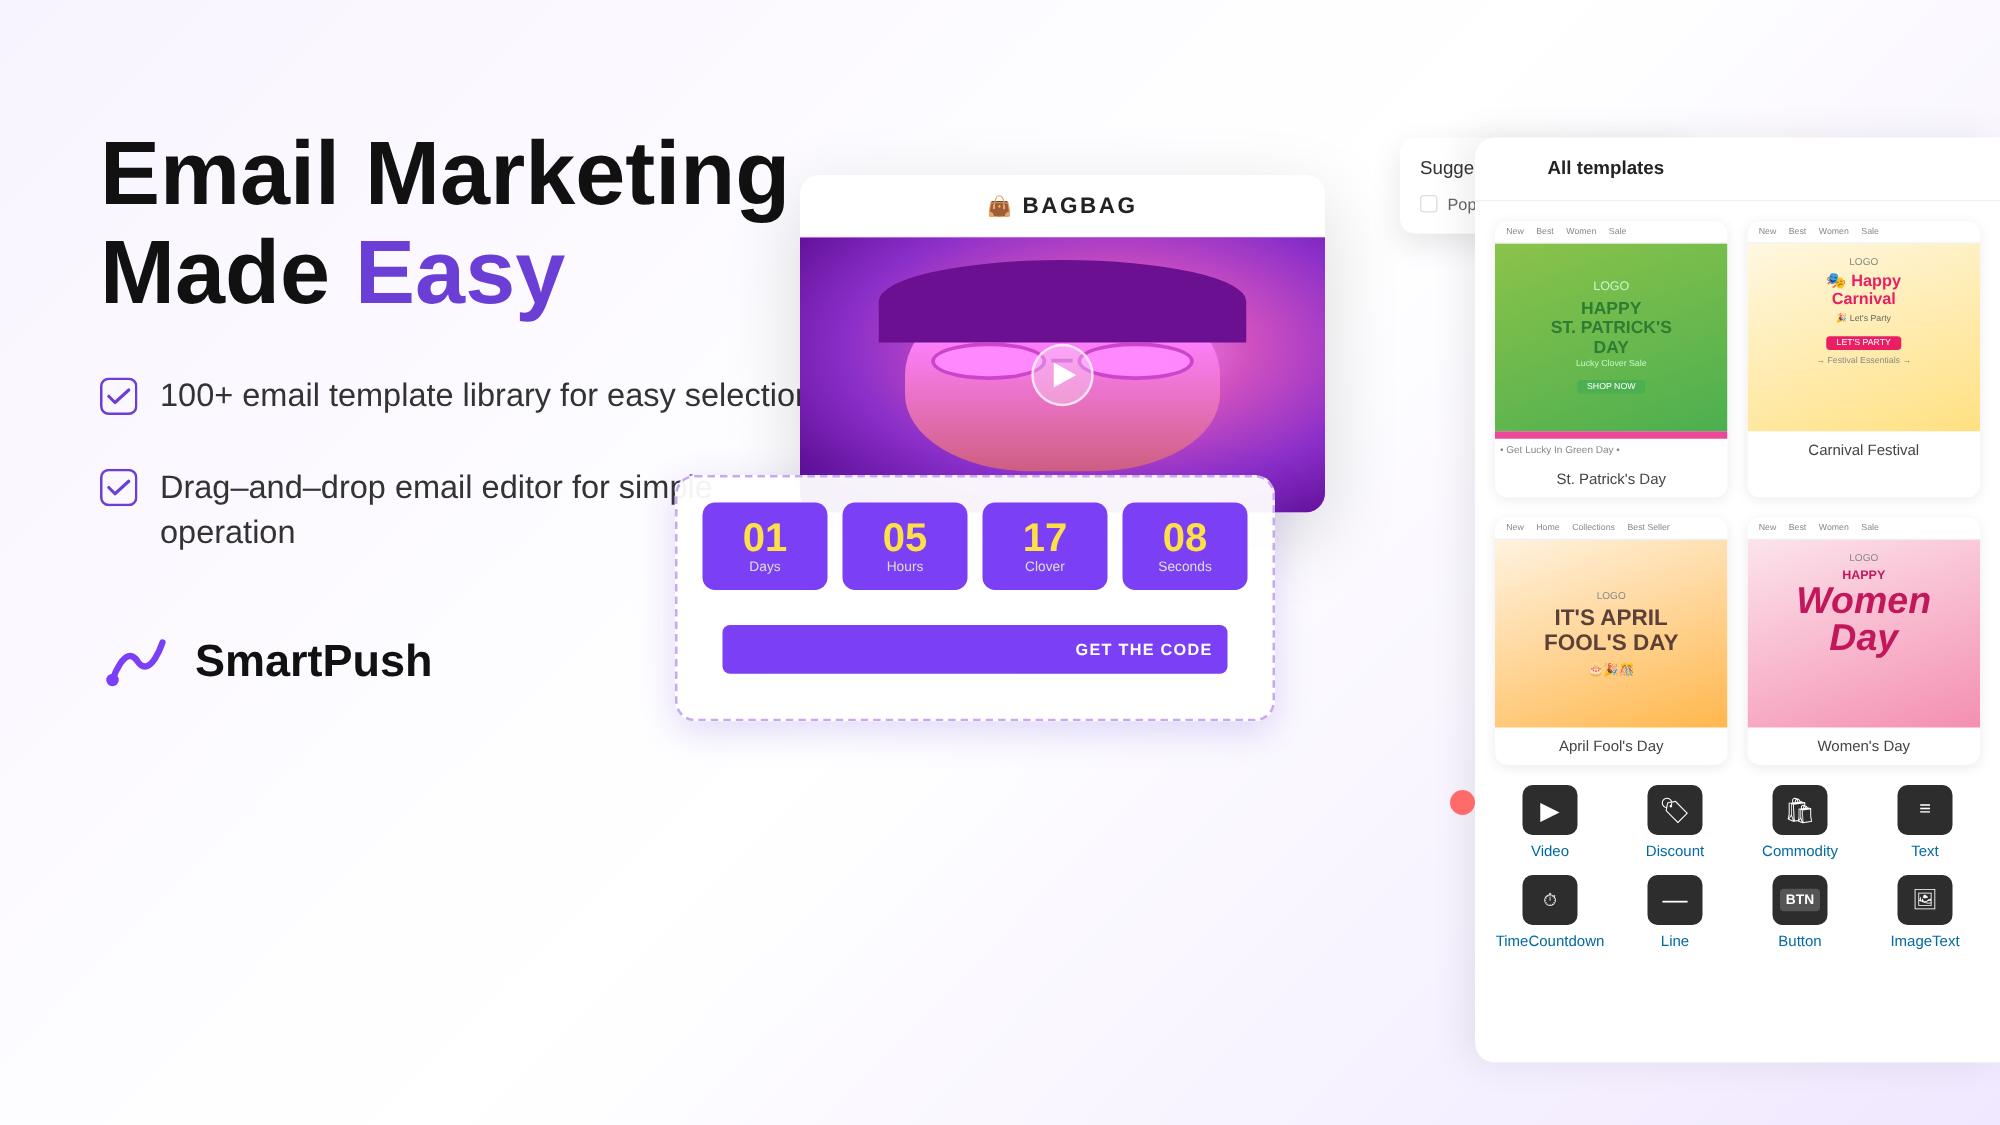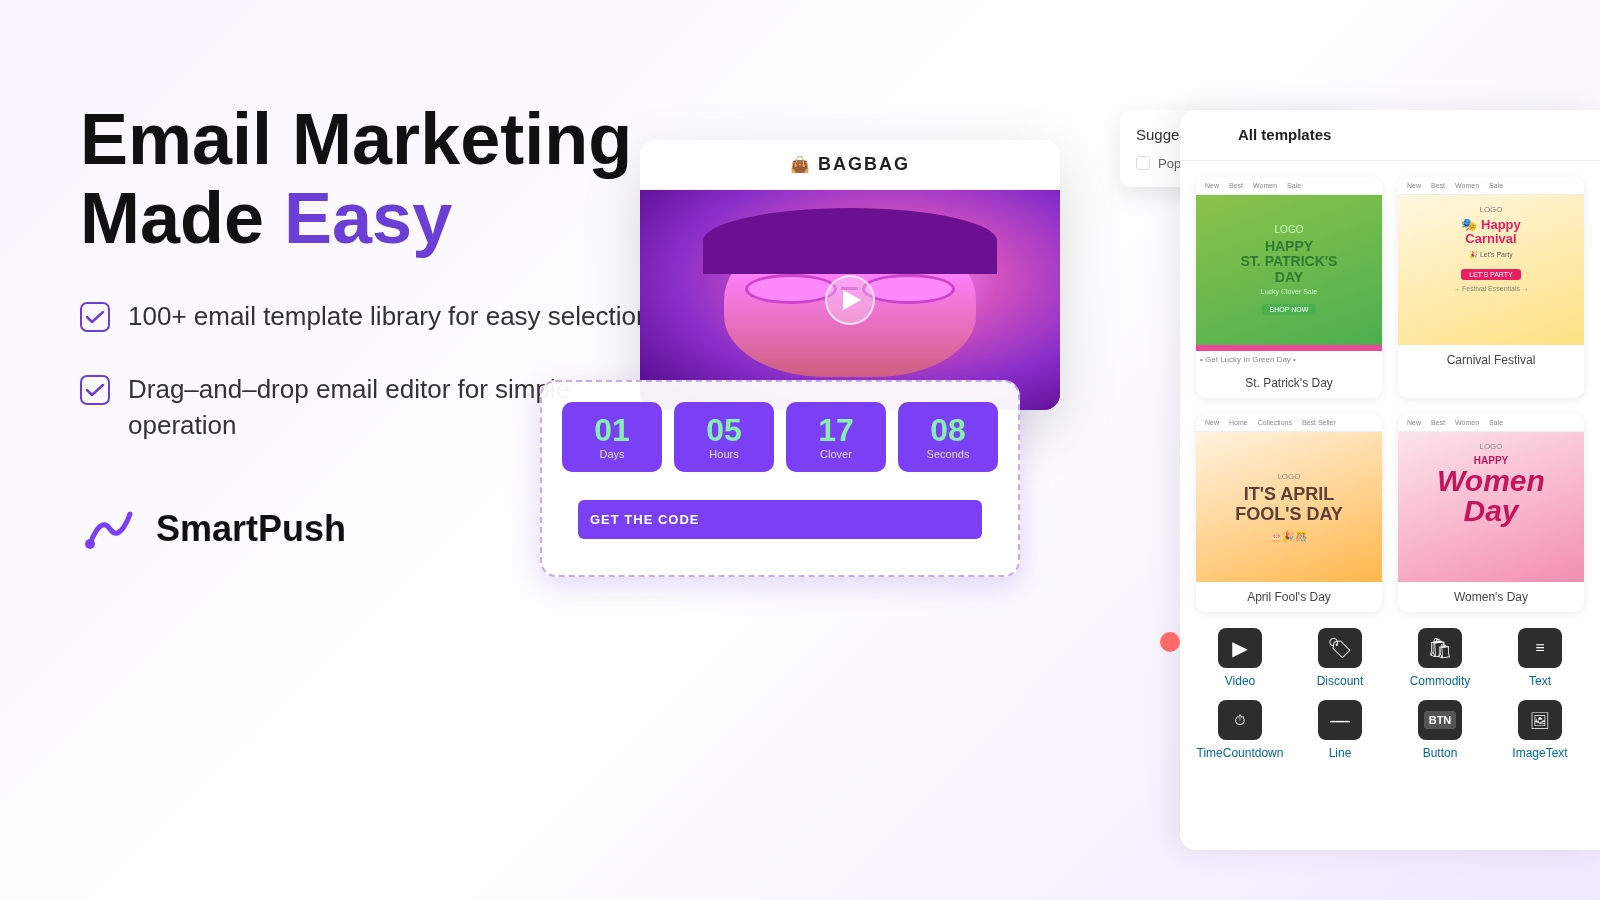--- a/index.html
+++ b/index.html
@@ -172,21 +172,21 @@
       width: 100px;
       height: 70px;
       display: flex;
       flex-direction: column;
       align-items: center;
       justify-content: center;
     }
     .countdown-number {
       font-size: 32px;
       font-weight: 700;
-      color: #86efac;
+      color: #fde047;
       line-height: 1;
     }
     .countdown-label {
       font-size: 11px;
       color: #ddd;
       margin-top: 2px;
     }
     .discount-section {
       background: white;
       border-radius: 8px;
@@ -199,21 +199,21 @@
       color: #333;
       text-align: center;
       letter-spacing: 1px;
       margin-bottom: 12px;
     }
     .get-code-btn {
       display: block;
       width: 100%;
       background: #7B3FF5;
       color: white;
-      text-align: left;
+      text-align: right;
       padding: 12px;
       border-radius: 6px;
       font-size: 13px;
       font-weight: 700;
       letter-spacing: 1px;
     }
 
     
     .suggestion-panel {
       position: absolute;

